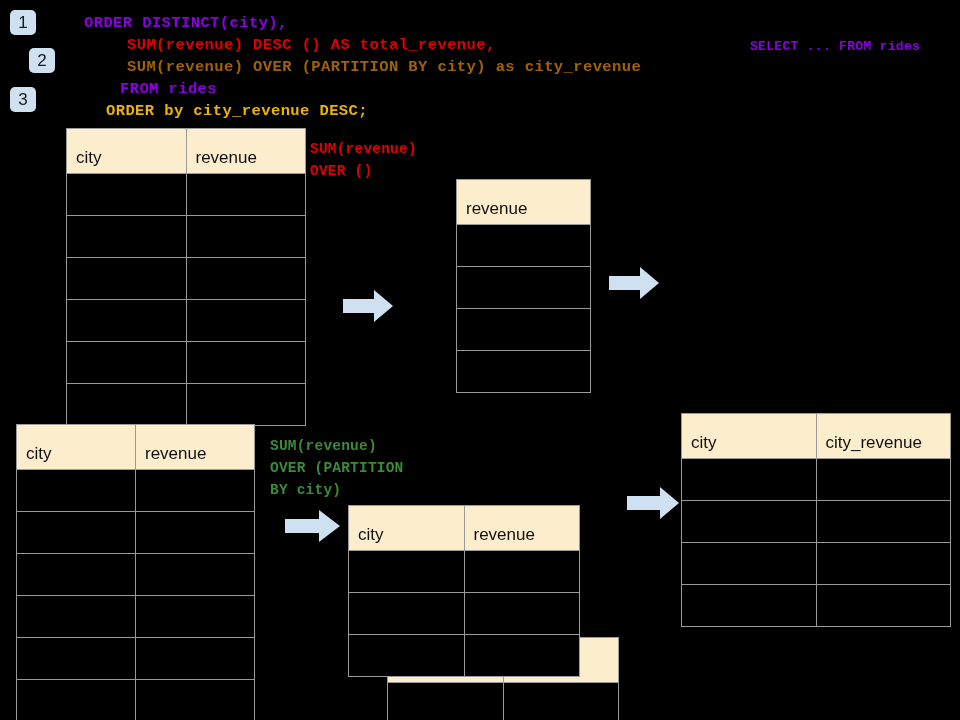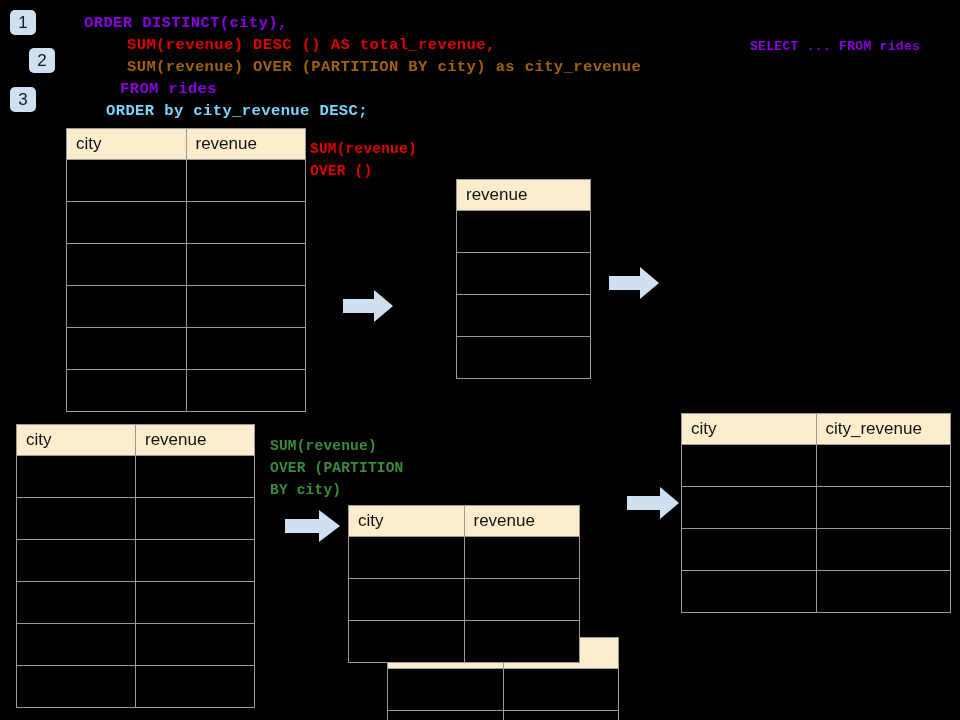--- a/index.html
+++ b/index.html
@@ -41,21 +41,21 @@
     font-size: 15.5px;
     font-weight: bold;
     letter-spacing: 0.4px;
     white-space: pre;
     line-height: 22px;
   }
   #sql-line-1 { left: 84px; top: 12px;  color: #8a00e0; }
   #sql-line-2 { left: 127px; top: 34px; color: #e00000; }
   #sql-line-3 { left: 127px; top: 56px; color: #a16207; }
   #sql-line-4 { left: 120px; top: 78px; color: #8a00e0; }
-  #sql-line-5 { left: 106px; top: 100px; color: #7dd3fc; }
+  #sql-line-5 { left: 106px; top: 100px; color: #eab308; }
 
   #sql-side {
     position: absolute;
     left: 750px; top: 37px;
     color: #8a00e0;
     font-family: "Liberation Mono", "DejaVu Sans Mono", monospace;
     font-size: 13px;
     font-weight: bold;
     line-height: 20px;
     white-space: pre-line;
@@ -88,21 +88,21 @@
     padding: 0;
   }
   .tbl th {
     border: 1px solid #9a9a9a;
     background: #fceecd;
     color: #111111;
     font-family: "Liberation Sans", sans-serif;
     font-size: 17px;
     font-weight: normal;
     text-align: left;
-    padding: 5px 0 5px 9px;
+    padding: 19px 0 5px 9px;
   }
 
   #table-rides-1      { left: 66px;  top: 128px; width: 240px; }
   #table-total-rev    { left: 456px; top: 179px; width: 135px; }
   #table-rides-2      { left: 16px;  top: 424px; width: 239px; }
   #table-partition-a  { left: 348px; top: 505px; width: 232px; }
   #table-partition-b  { left: 387px; top: 637px; width: 232px; }
   #table-result       { left: 681px; top: 413px; width: 270px; }
 
   

